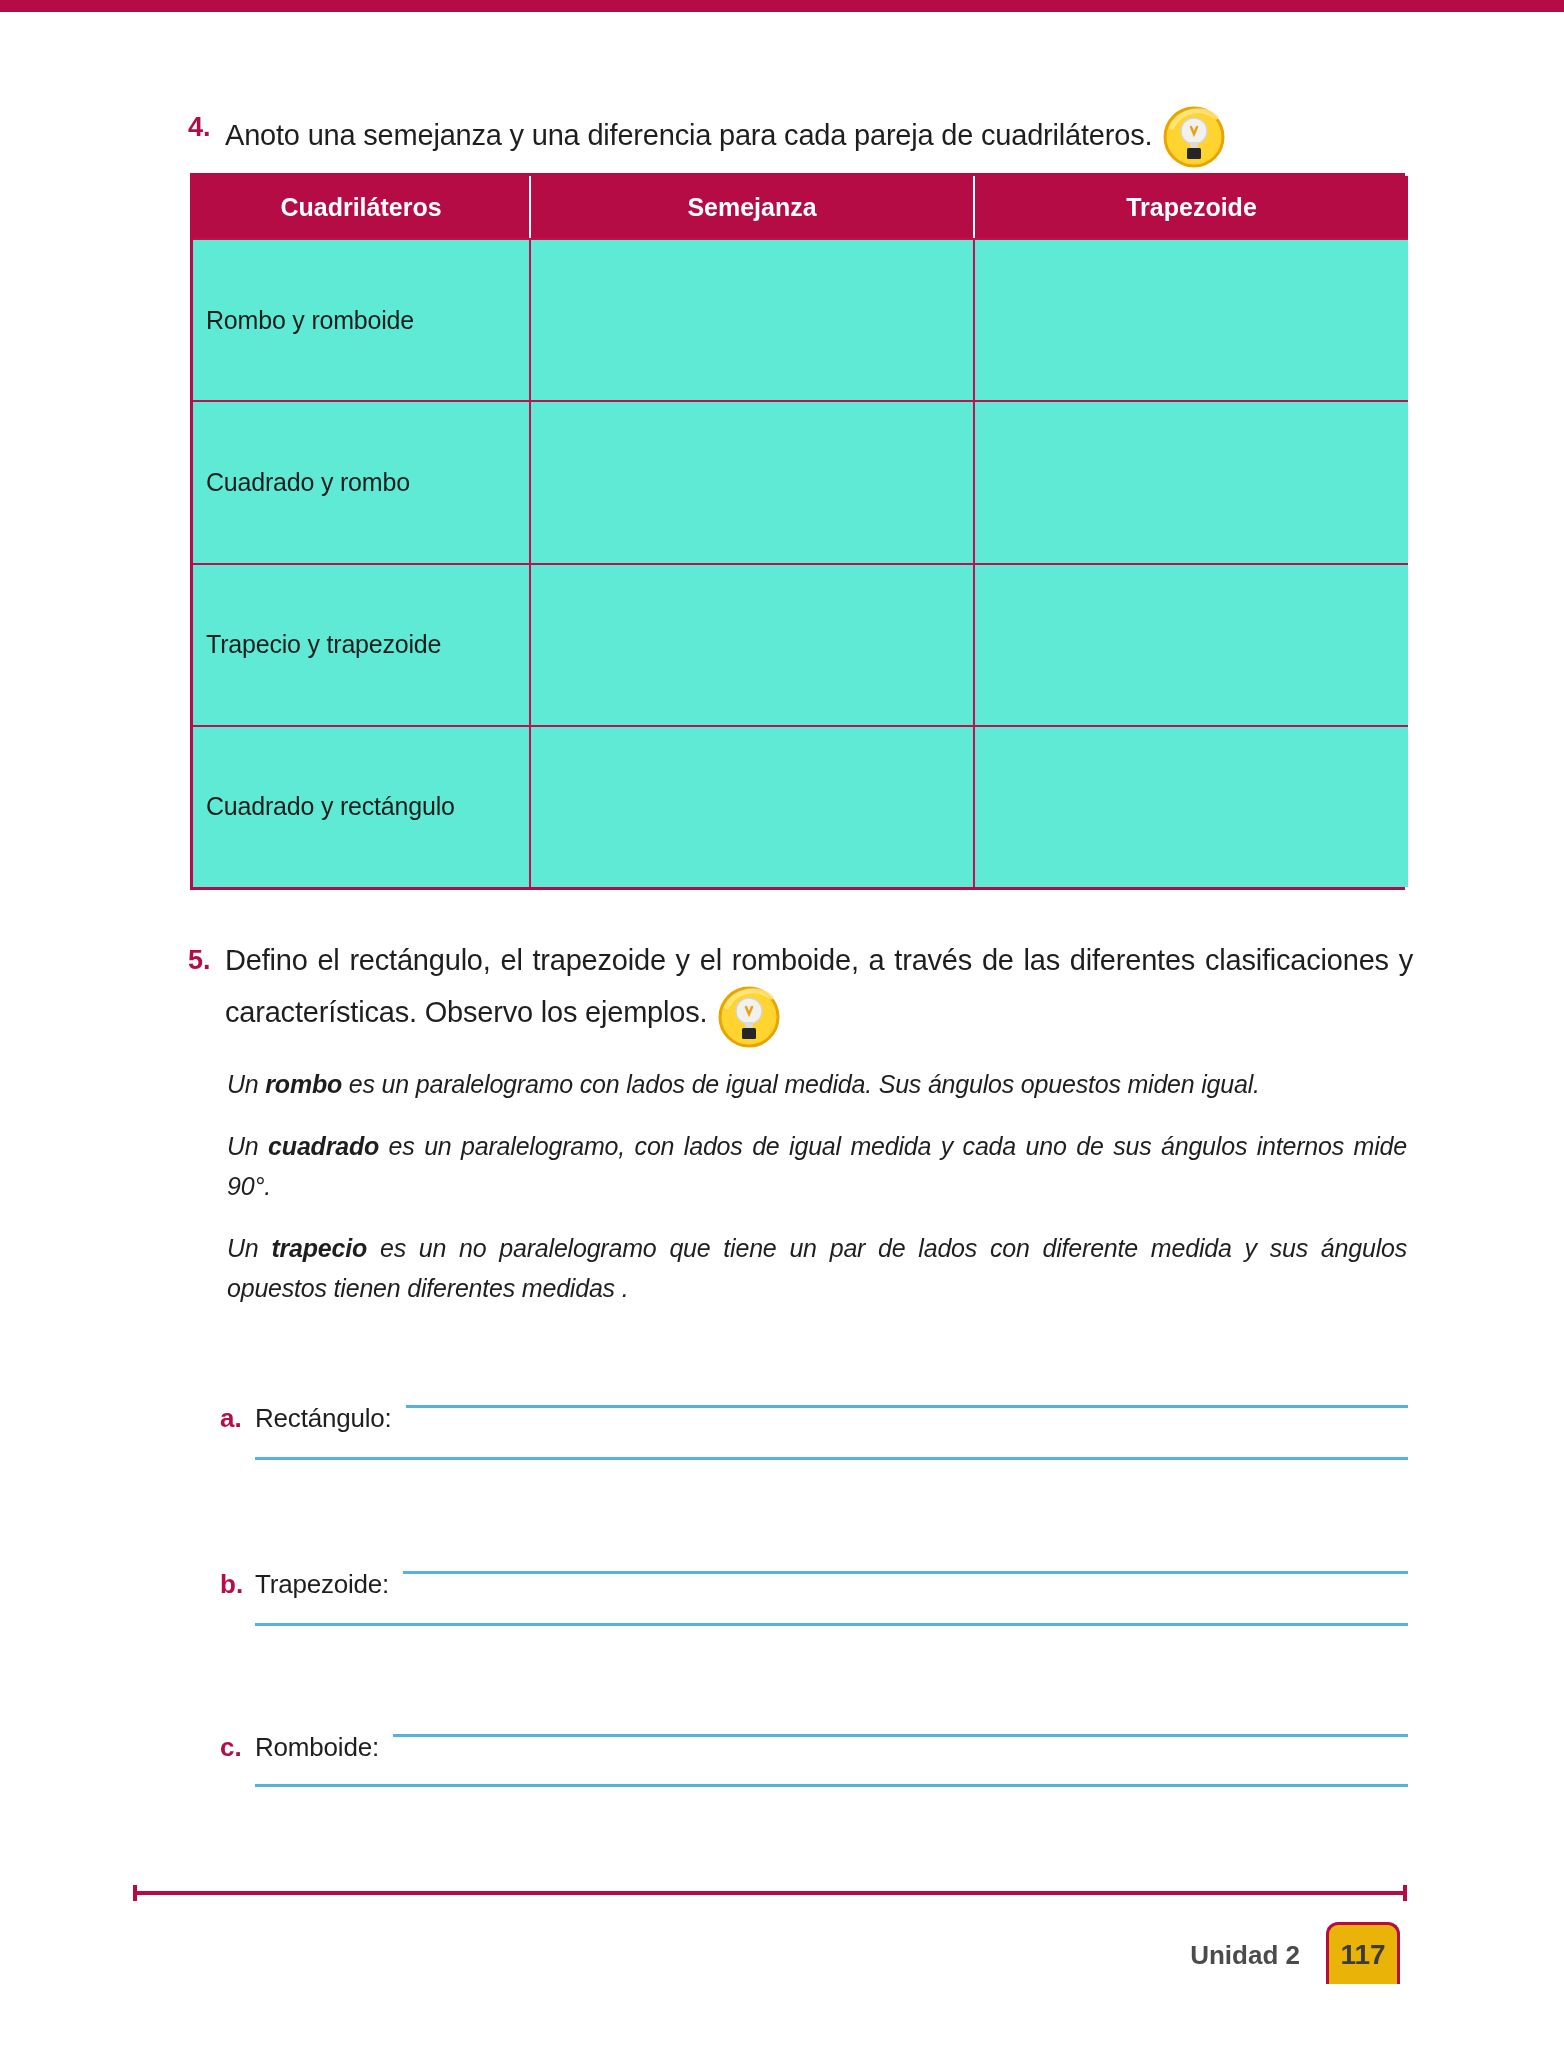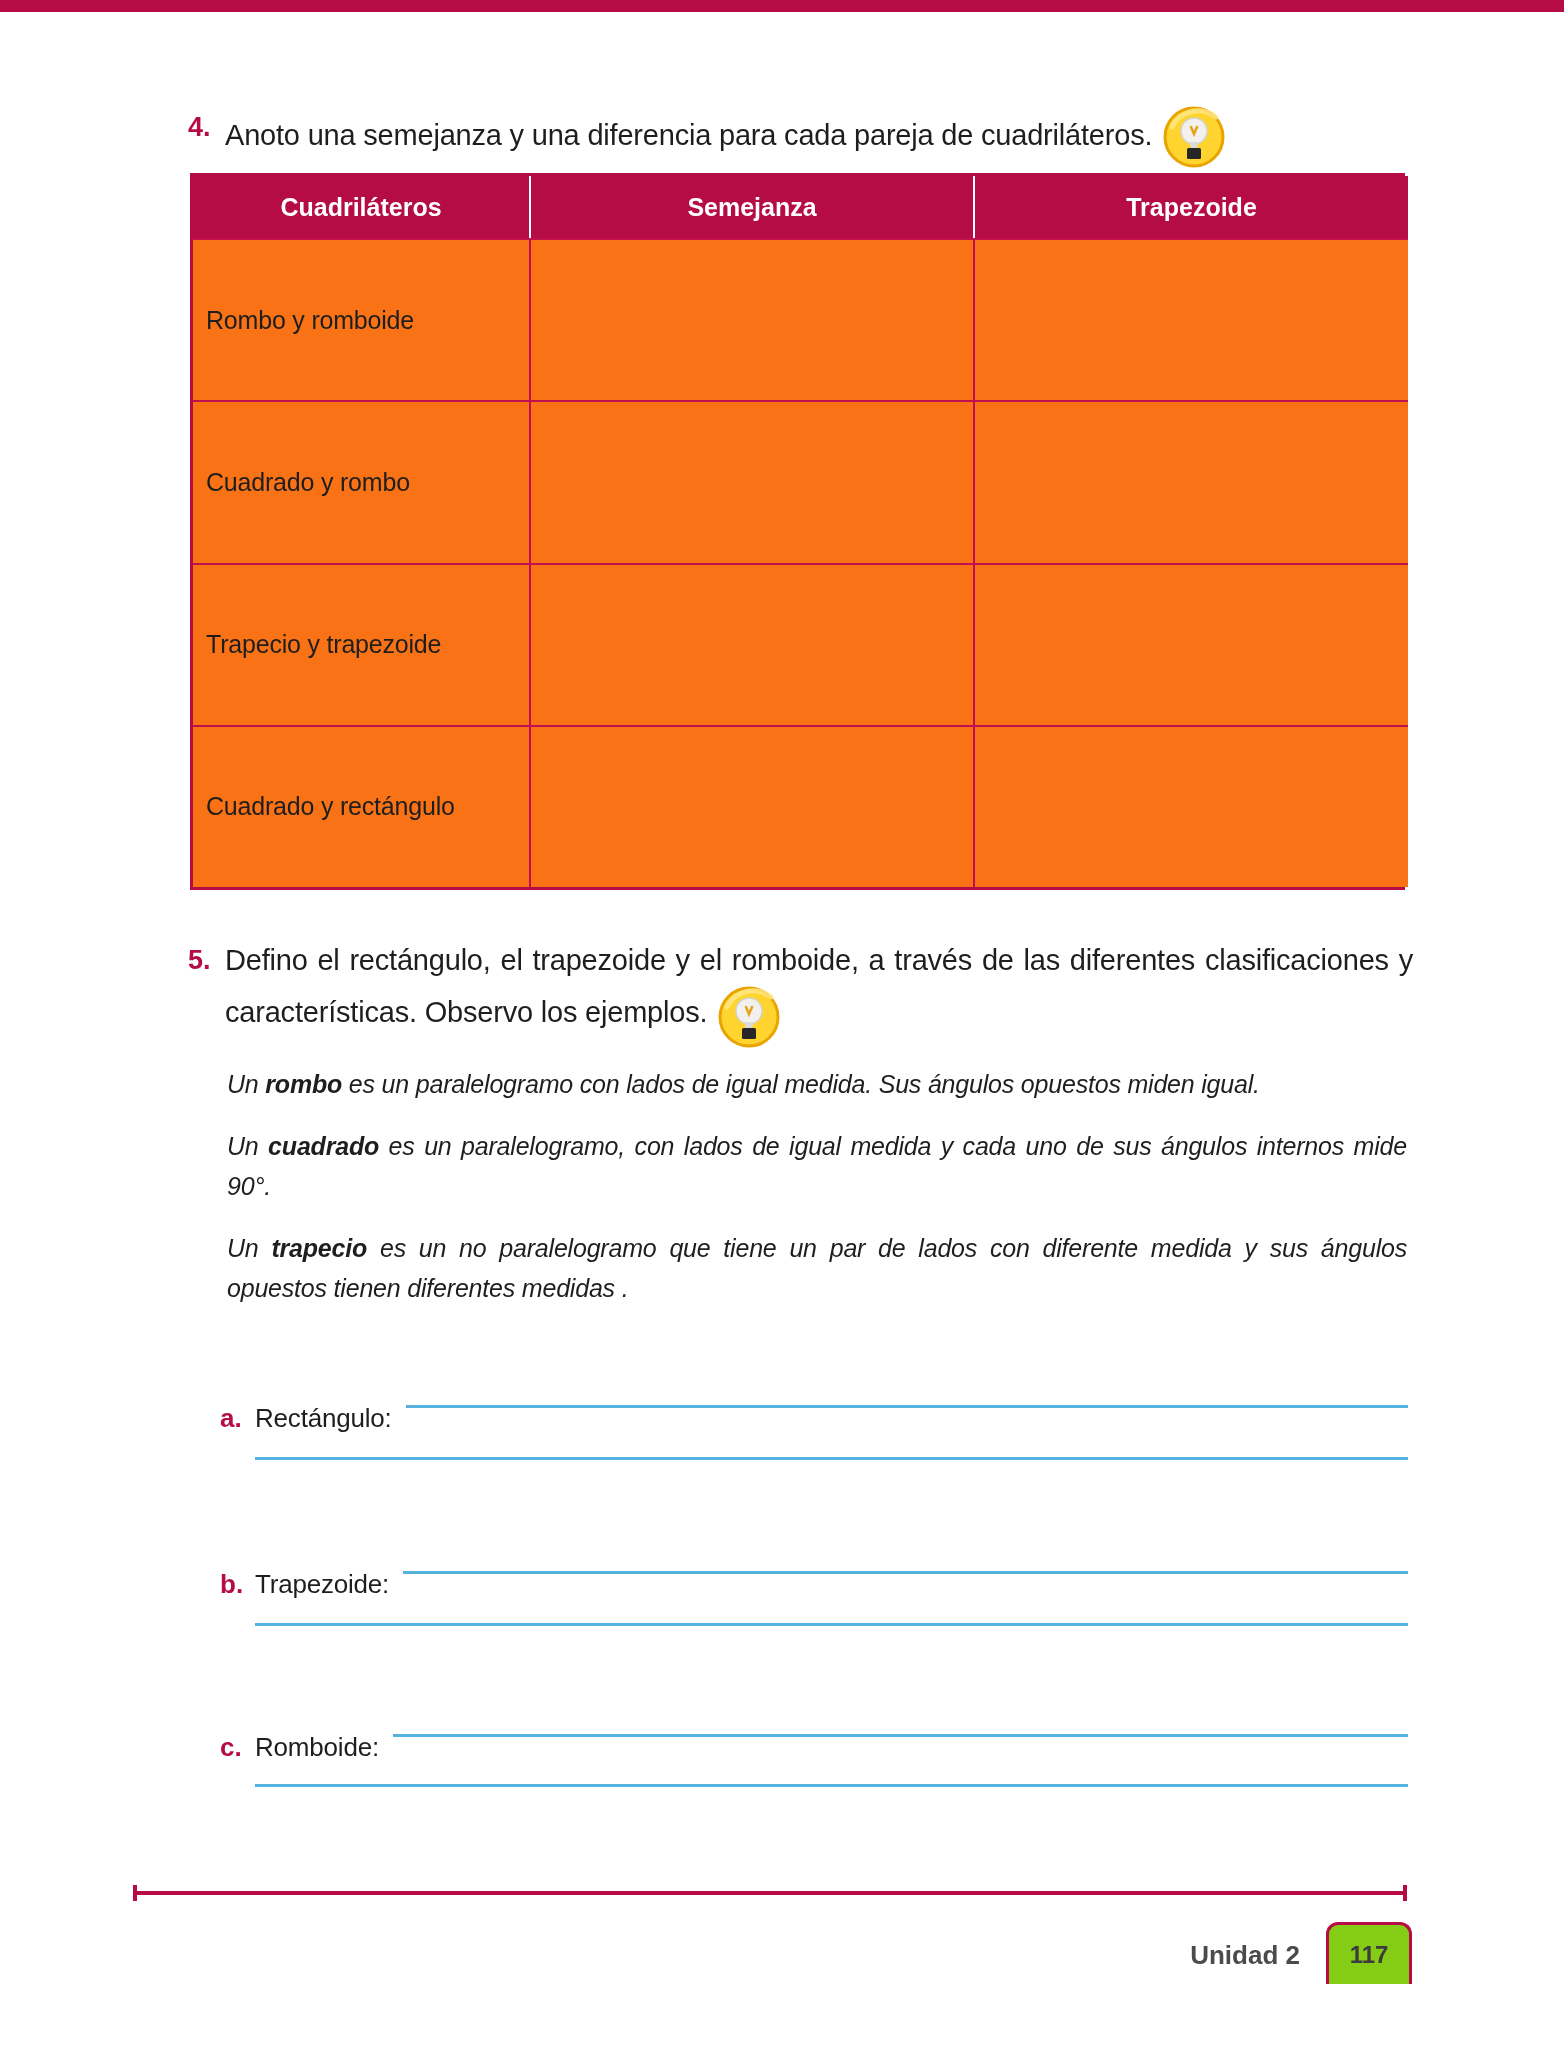--- a/index.html
+++ b/index.html
@@ -29,21 +29,21 @@
   .quad-table{
     position:absolute;left:190px;top:173px;width:1215px;height:717px;
     display:grid;grid-template-columns:338px 444px 433px;grid-template-rows:62px 1fr 1fr 1fr 1fr;
     border:3px solid var(--crimson);
   }
   .th{
     background:var(--crimson);color:#fff;font-weight:bold;font-size:25px;
     display:flex;align-items:center;justify-content:center;
   }
   .th.sep{border-right:2px solid #ffffff;}
-  .cell{border-top:2px solid var(--crimson-line);background:#f97316;}
+  .cell{border-top:2px solid var(--crimson-line);background:#5eead4;}
   .cell.vr{border-right:2px solid var(--crimson-line);}
   .cell.label{display:flex;align-items:center;padding-left:13px;font-size:25px;letter-spacing:-0.2px;}
 
   
   .defs{position:absolute;left:227px;top:1064px;width:1180px;font-style:italic;}
   .defs p{font-size:25px;letter-spacing:-0.2px;line-height:40px;text-align:justify;margin-bottom:22px;}
   .defs b{font-weight:bold;}
 
   
   .item-row{position:absolute;left:220px;width:1188px;display:flex;align-items:baseline;height:30px;}
@@ -54,24 +54,24 @@
 
   
   .footer-rule{position:absolute;left:135px;top:1891px;width:1270px;height:4px;background:var(--crimson);}
   .footer-rule::before,.footer-rule::after{
     content:"";position:absolute;top:-6px;width:4px;height:16px;background:var(--crimson);
   }
   .footer-rule::before{left:-2px;}
   .footer-rule::after{right:-2px;}
   .unit-label{position:absolute;right:264px;top:1940px;font-size:26px;font-weight:bold;color:var(--gray);}
   .page-box{
-    position:absolute;left:1326px;top:1922px;width:86px;height:62px;
+    position:absolute;left:1326px;top:1922px;width:74px;height:62px;
     border:3px solid var(--crimson);border-bottom:none;border-radius:12px 12px 0 0;
     display:flex;align-items:center;justify-content:center;
-    font-size:24px;font-weight:bold;color:#3c3c3c;background:#84cc16;
+    font-size:28px;font-weight:bold;color:#3c3c3c;background:#eab308;
   }
 </style>
 </head>
 <body>
 
 <div class="page">
 
   <div class="top-band"></div>
 
   <div class="exercise" id="ex4" style="left:188px;top:105px;width:1260px;">

